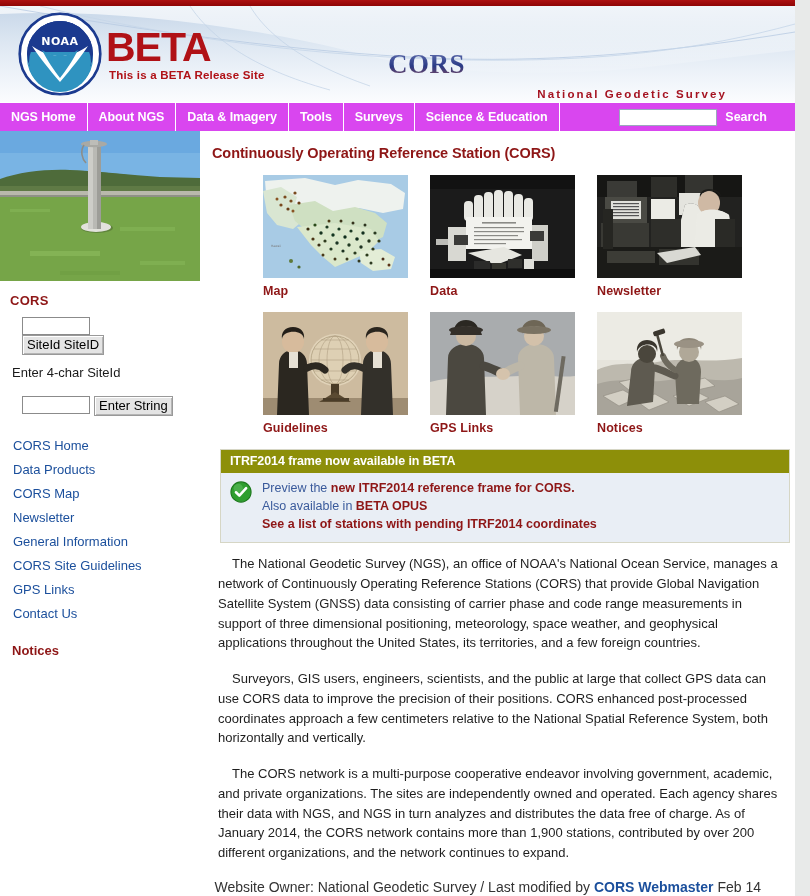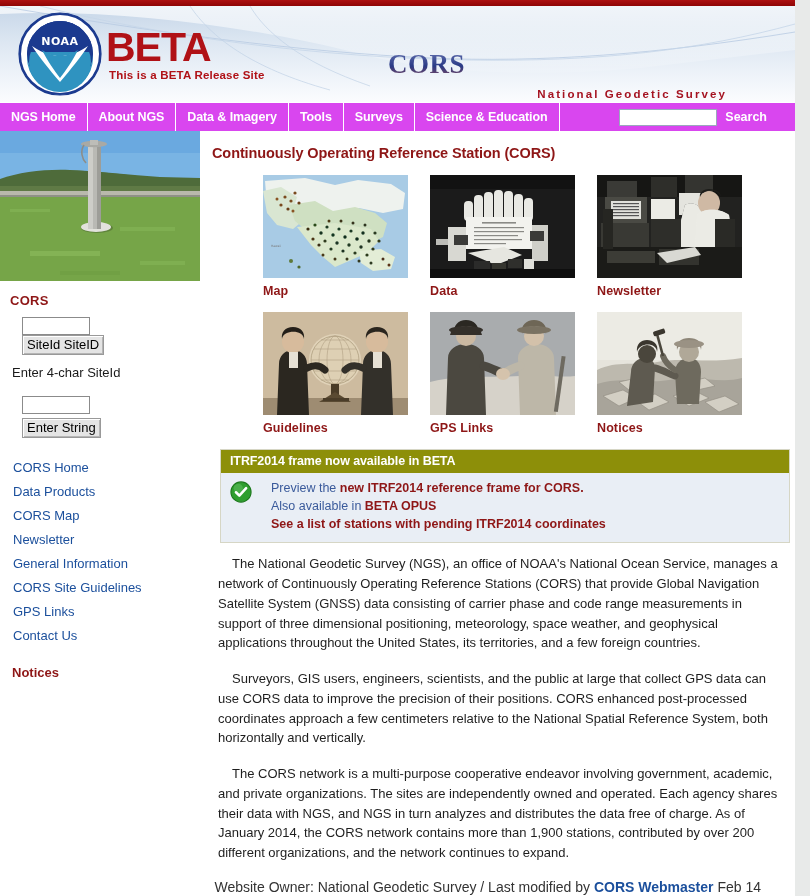--- a/index.html
+++ b/index.html
@@ -273,21 +273,21 @@
     background: #e9eef5;
     display: flex;
     padding: 6px 9px 9px 9px;
     gap: 10px;
   }
   .check-icon {
     flex: 0 0 auto;
     width: 22px; height: 22px;
     margin-top: 2px;
   }
-  .alert-lines { font-size: 12.5px; line-height: 1.45; margin-left: 9px; }
+  .alert-lines { font-size: 12.5px; line-height: 1.45; }
   .alert-lines .l1 { color: #3a5a9b; }
   .alert-lines .l1 a { color: #8e1616; font-weight: bold; text-decoration: none; cursor: pointer; }
   .alert-lines .l2 { color: #3a5a9b; }
   .alert-lines .l2 a { color: #8e1616; font-weight: bold; text-decoration: none; cursor: pointer; }
   .alert-lines .l3 a { color: #8e1616; font-weight: bold; text-decoration: none; cursor: pointer; }
 
   
   .prose {
     margin: 11px 4px 0 6px;
     width: 570px;
@@ -403,21 +403,21 @@
 
       <div class="sidebar-inner">
         <div class="side-heading">CORS</div>
 
         <div class="form-block">
           <input class="txt-input" type="text" value="" style="">
           <button class="btn">SiteId SiteID</button>
         </div>
         <div class="hint">Enter 4-char SiteId</div>
 
-        <div class="form-block" style="margin-top:14px; display:flex; align-items:flex-start; gap:4px;flex-direction:column;">
+        <div class="form-block" style="margin-top:14px; display:flex; align-items:flex-start; gap:4px;">
           <input class="txt-input" type="text" value="" style="">
           <button class="btn">Enter String</button>
         </div>
 
         <ul class="linklist">
           <li><a>CORS Home</a></li>
           <li><a>Data Products</a></li>
           <li><a>CORS Map</a></li>
           <li><a>Newsletter</a></li>
           <li><a>General Information</a></li>

